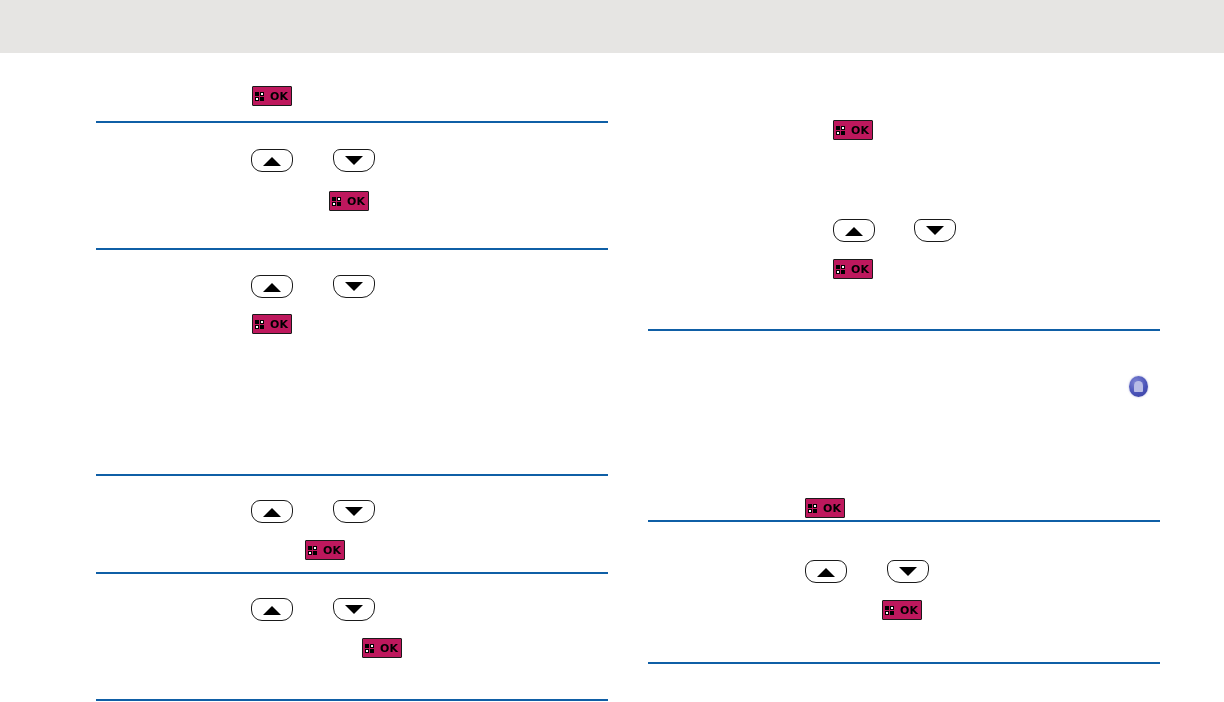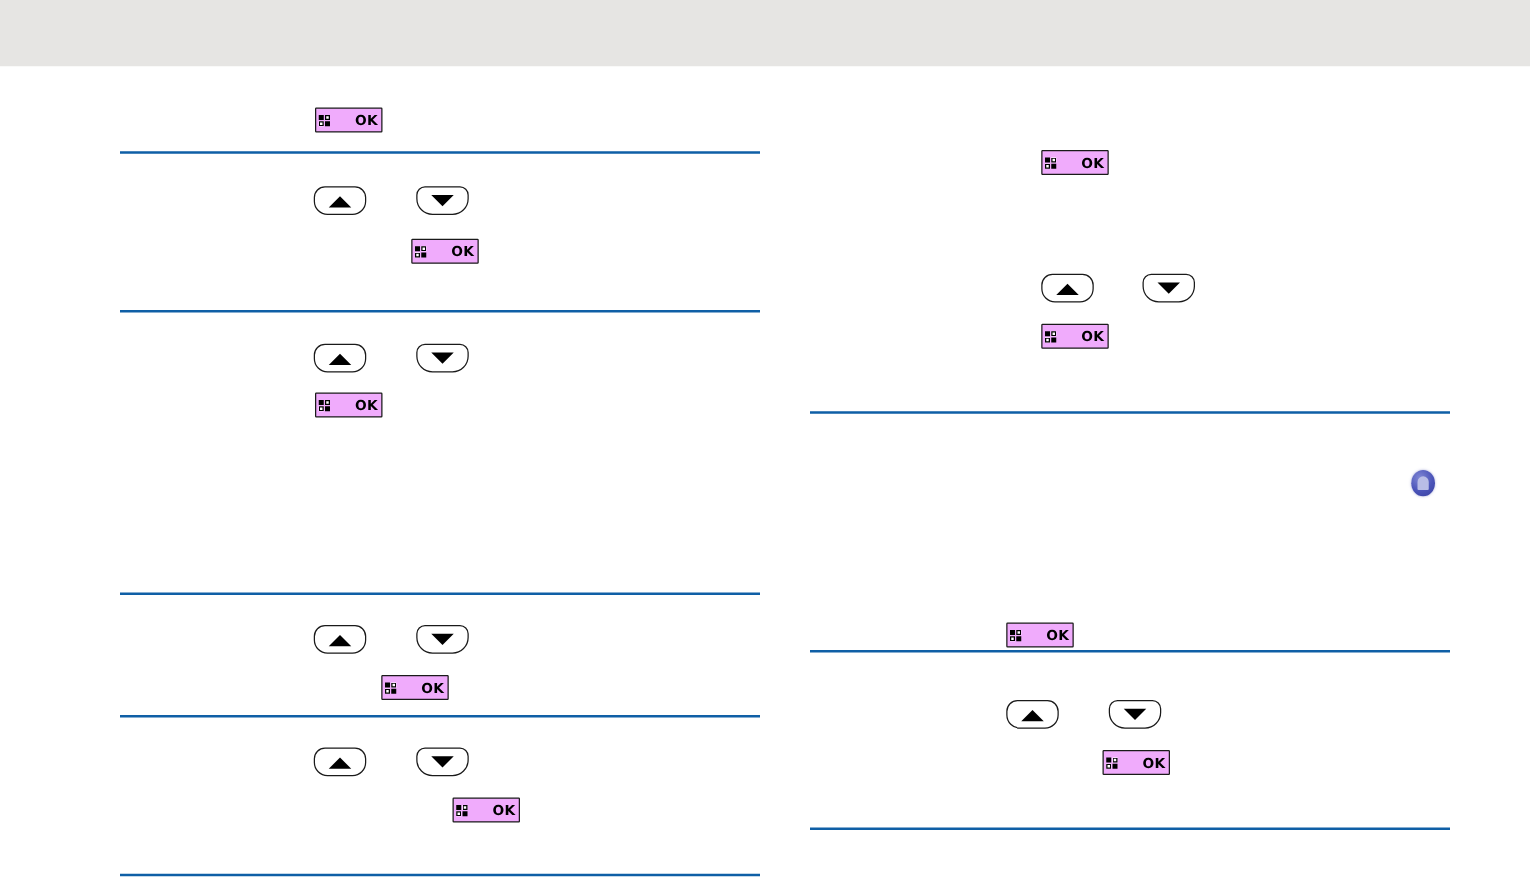--- a/index.html
+++ b/index.html
@@ -80,26 +80,26 @@
     display: inline-block;
   }
 
   
   .key-ok {
     height: 20px;
     min-width: 38px;
     box-sizing: border-box;
     border: 1.6px solid #1a1a1a;
     border-radius: 1px;
-    background: #f0abfc;
+    background: #be185d;
     display: flex;
     align-items: center;
     justify-content: center;
     padding: 0 3px 0 2px;
-    gap: 20px;
+    gap: 6px;
   }
   .grid-glyph {
     width: 9px;
     height: 9px;
     display: grid;
     grid-template-columns: 4px 4px;
     grid-template-rows: 4px 4px;
     gap: 1px;
     flex: none;
   }

